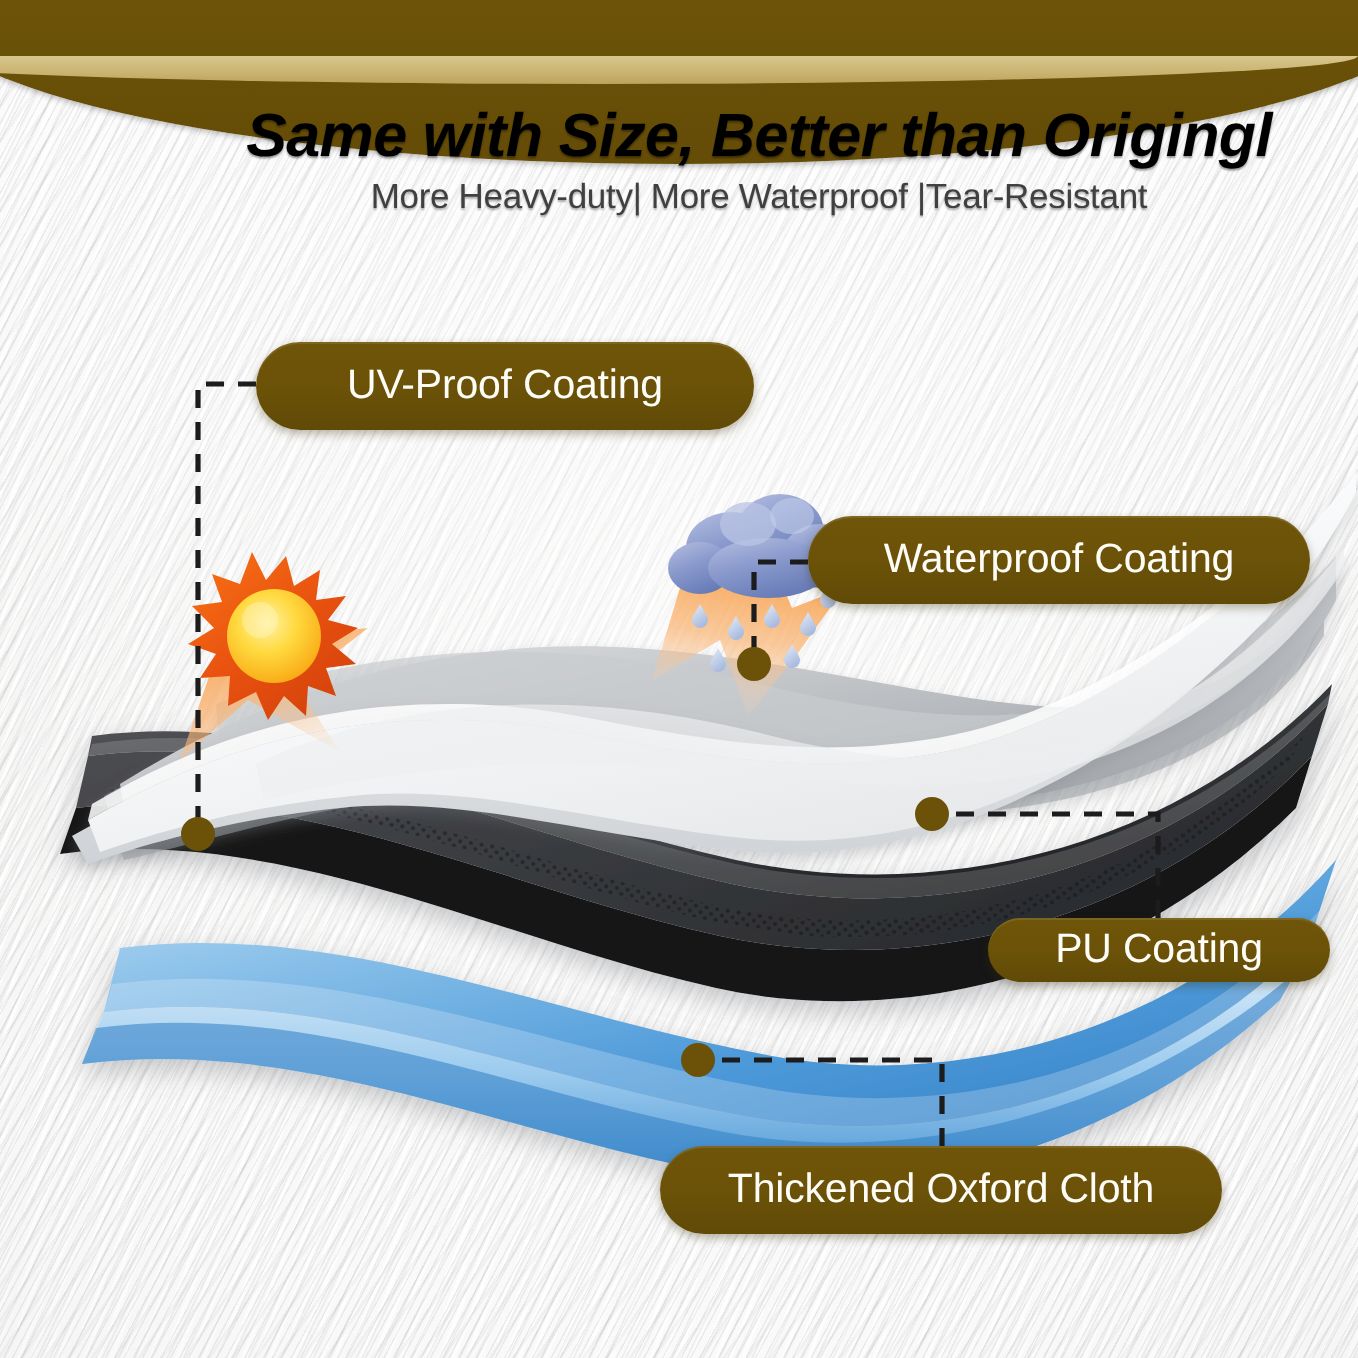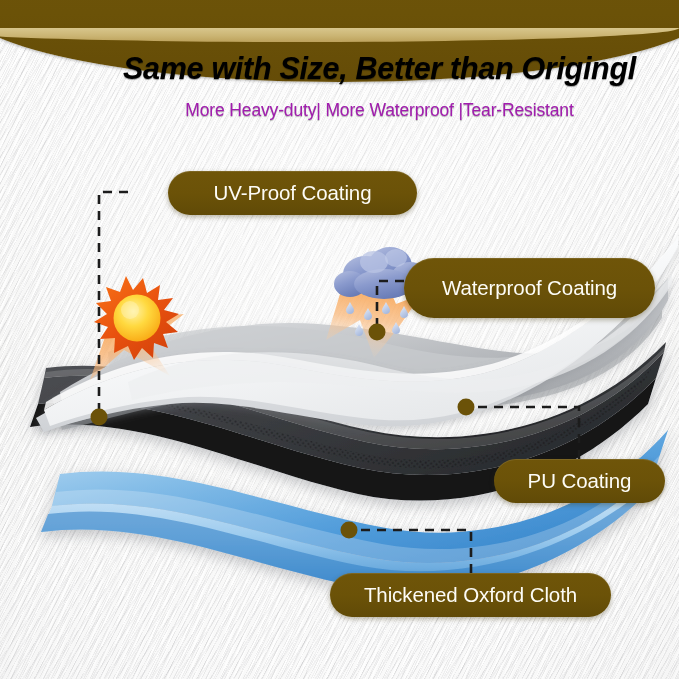--- a/index.html
+++ b/index.html
@@ -46,38 +46,38 @@
     position:absolute;left:40px;top:46px;width:679px;height:82px;
     display:flex;flex-direction:column;align-items:center;justify-content:flex-start;
   }
   .hdr-title{
     margin-top:6px;
     font-size:30.5px;font-weight:bold;font-style:italic;color:#000000;
     letter-spacing:-.3px;line-height:1.05;white-space:nowrap;
     text-shadow:0 1px 1px rgba(0,0,0,.38);
   }
   .hdr-sub{
-    margin-top:17px;
-    font-size:17.5px;font-weight:normal;color:#a21caf;
+    margin-top:5px;
+    font-size:17.5px;font-weight:normal;color:#404040;
     letter-spacing:-.15px;line-height:1.1;white-space:nowrap;
     text-shadow:0 1px 1px rgba(0,0,0,.3);
   }
 
   
   .pill{
     position:absolute;display:flex;align-items:center;justify-content:center;
     background:linear-gradient(180deg,#6f5509 0%,#6b5208 52%,#604a07 100%);
     border-radius:999px;
     color:#fdfcf6;font-size:20px;white-space:nowrap;
     box-shadow:0 2px 5px rgba(60,48,10,.35), inset 0 1px 0 rgba(255,255,255,.10);
     letter-spacing:-.1px;
   }
-  #pill-uv      {left:128px; top:171px; width:249px; height:44px; font-size:20.5px;margin-left:40px;}
-  #pill-wp      {left:404px; top:258px; width:251px; height:60px; font-size:20.5px;}
-  #pill-pu      {left:494px; top:459px; width:171px; height:44px; font-size:20.5px;}
+  #pill-uv      {left:128px; top:171px; width:249px; height:44px; font-size:20.5px;}
+  #pill-wp      {left:404px; top:258px; width:251px; height:44px; font-size:20.5px;}
+  #pill-pu      {left:494px; top:459px; width:171px; height:32px; font-size:20.5px;}
   #pill-oxford  {left:330px; top:573px; width:281px; height:44px; font-size:20.5px;text-align:center;}
 
   
   .leader-svg{position:absolute;left:0;top:0;width:679px;height:679px;overflow:visible;pointer-events:none;}
   .ldr{fill:none;stroke:#1c1c1c;stroke-width:2.6;stroke-dasharray:9 7;stroke-linecap:butt;}
   .dot{fill:#6b5208;}
 
   
   .layers{position:absolute;left:0;top:0;width:679px;height:679px;overflow:visible;}
 

